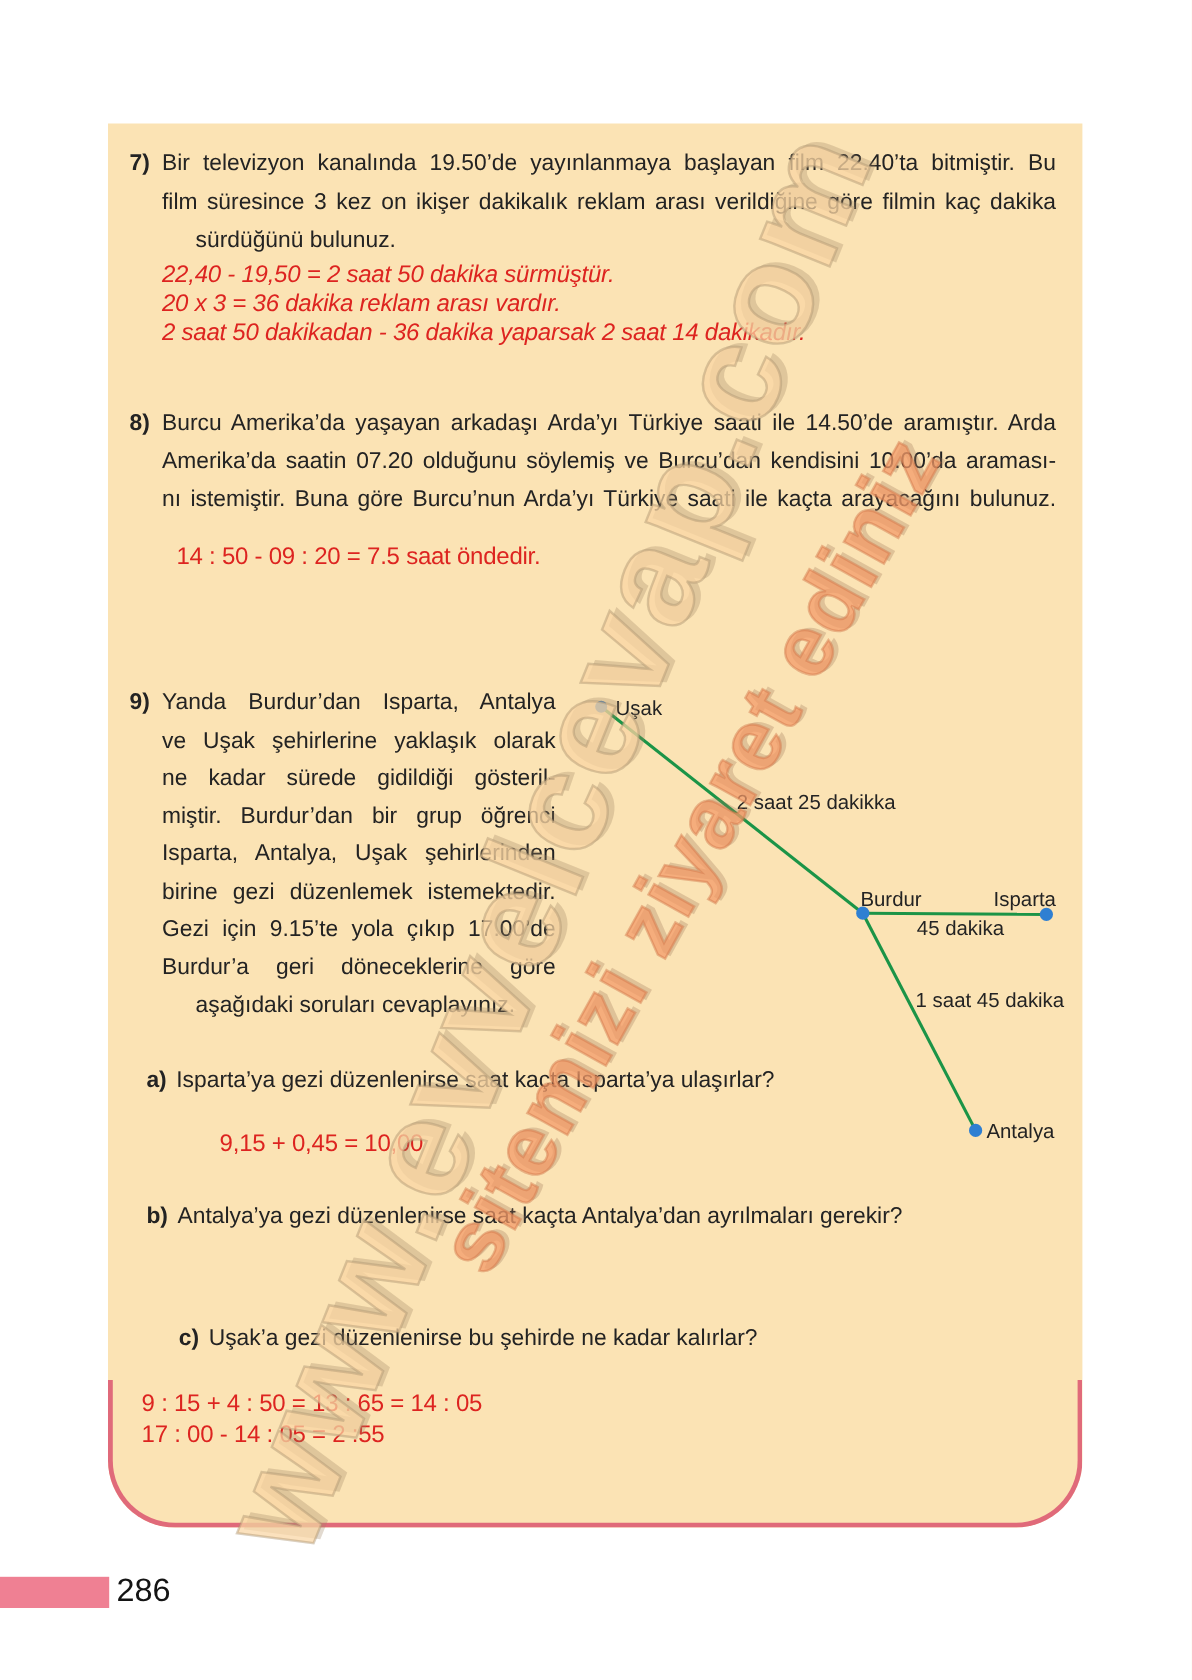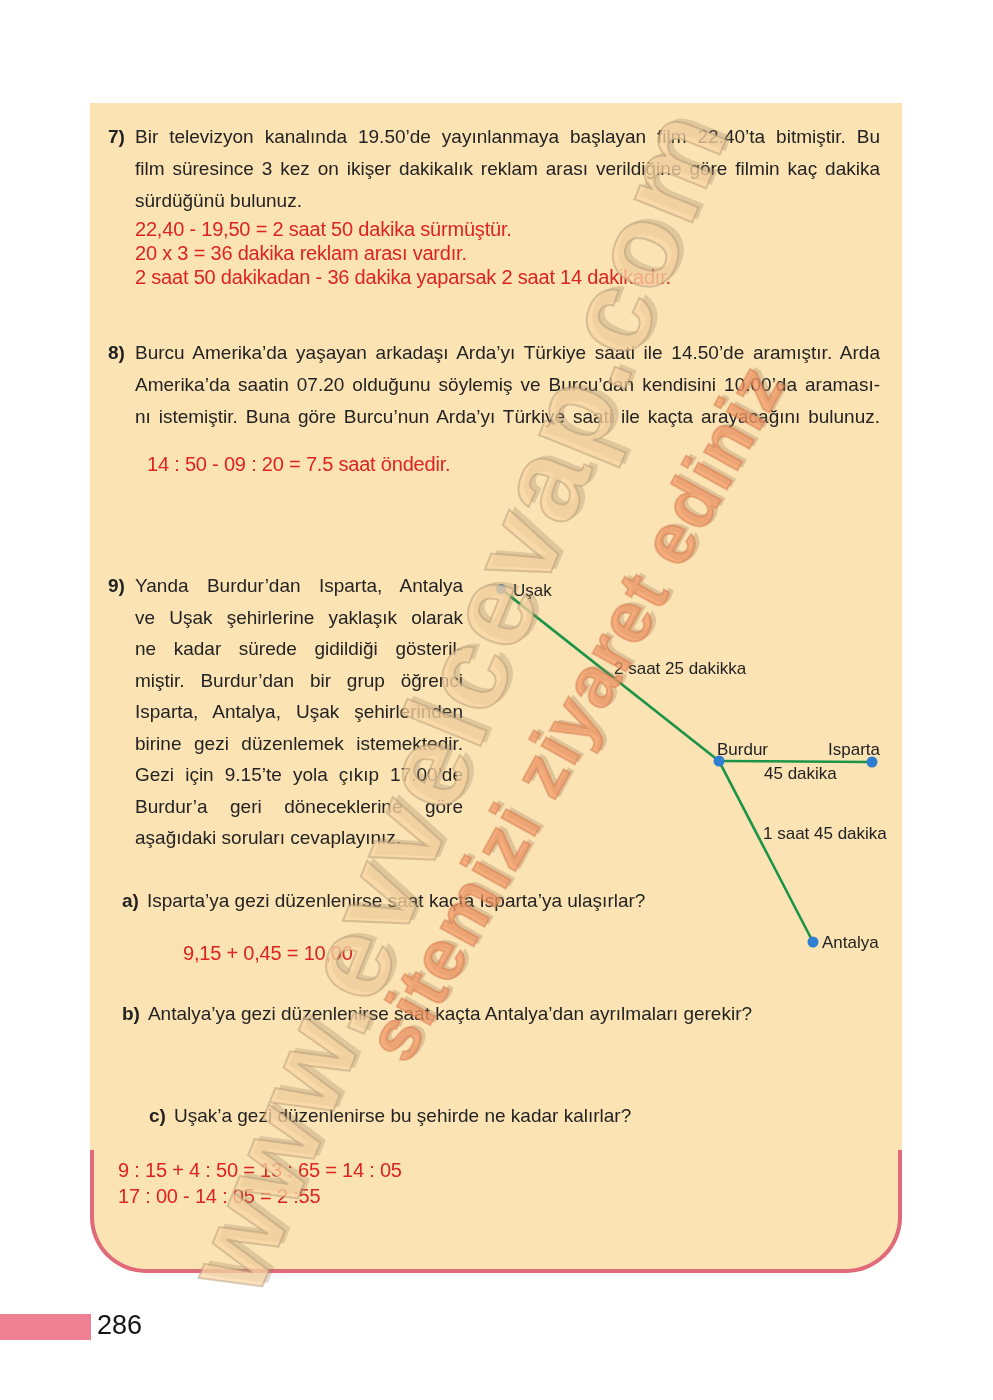--- a/index.html
+++ b/index.html
@@ -30,21 +30,21 @@
     z-index: 3;
   }
   .qnum {
     position: absolute;
     font-weight: bold;
     font-size: 19px; line-height: 32px;
   }
   .qtext { position: absolute; font-size: 19px; line-height: 32px; }
   .p9text { line-height: 31.5px; }
   .jline { text-align: justify; text-align-last: justify; }
-  .jline.last { text-align: justify; text-align-last: left; }
+  .jline.last { text-align: justify; text-align-last: left; margin-left: 28px; }
   .answer {
     position: absolute;
     color: #dd2420;
     font-size: 20px;
     letter-spacing: -0.2px;
   }
   .subq { position: absolute; font-size: 19px; line-height: 22px; white-space: nowrap; }
   .subq-label { font-weight: bold; margin-right: 8px; }
   .diagram { position: absolute; left: 460px; top: 560px; z-index: 1; }
   .dlabel text { font-family: "Liberation Sans", sans-serif; font-size: 17px; fill: #232323; }
@@ -86,21 +86,21 @@
 <div class="page">
 
   <div class="card"></div>
 
   <div class="qnum" style="left:108px; top:121px;">7)</div>
   <div class="qtext" style="left:135px; top:121px; width:745px;">
     <div class="jline">Bir televizyon kanalında 19.50’de yayınlanmaya başlayan film 22.40’ta bitmiştir. Bu</div>
     <div class="jline">film süresince 3 kez on ikişer dakikalık reklam arası verildiğine göre filmin kaç dakika</div>
     <div class="jline last">sürdüğünü bulunuz.</div>
   </div>
-  <div class="answer" style="left:135px; top:217px; line-height:24px;">
+  <div class="answer" style="left:135px; top:217px; line-height:24px;font-style:italic;">
     <div>22,40 - 19,50 = 2 saat 50 dakika sürmüştür.</div>
     <div>20 x 3 = 36 dakika reklam arası vardır.</div>
     <div>2 saat 50 dakikadan - 36 dakika yaparsak 2 saat 14 dakikadır.</div>
   </div>
 
   <div class="qnum" style="left:108px; top:337px;">8)</div>
   <div class="qtext" style="left:135px; top:337px; width:745px;">
     <div class="jline">Burcu Amerika’da yaşayan arkadaşı Arda’yı Türkiye saati ile 14.50’de aramıştır. Arda</div>
     <div class="jline">Amerika’da saatin 07.20 olduğunu söylemiş ve Burcu’dan kendisini 10.00’da araması-</div>
     <div class="jline">nı istemiştir. Buna göre Burcu’nun Arda’yı Türkiye saati ile kaçta arayacağını bulunuz.</div>

